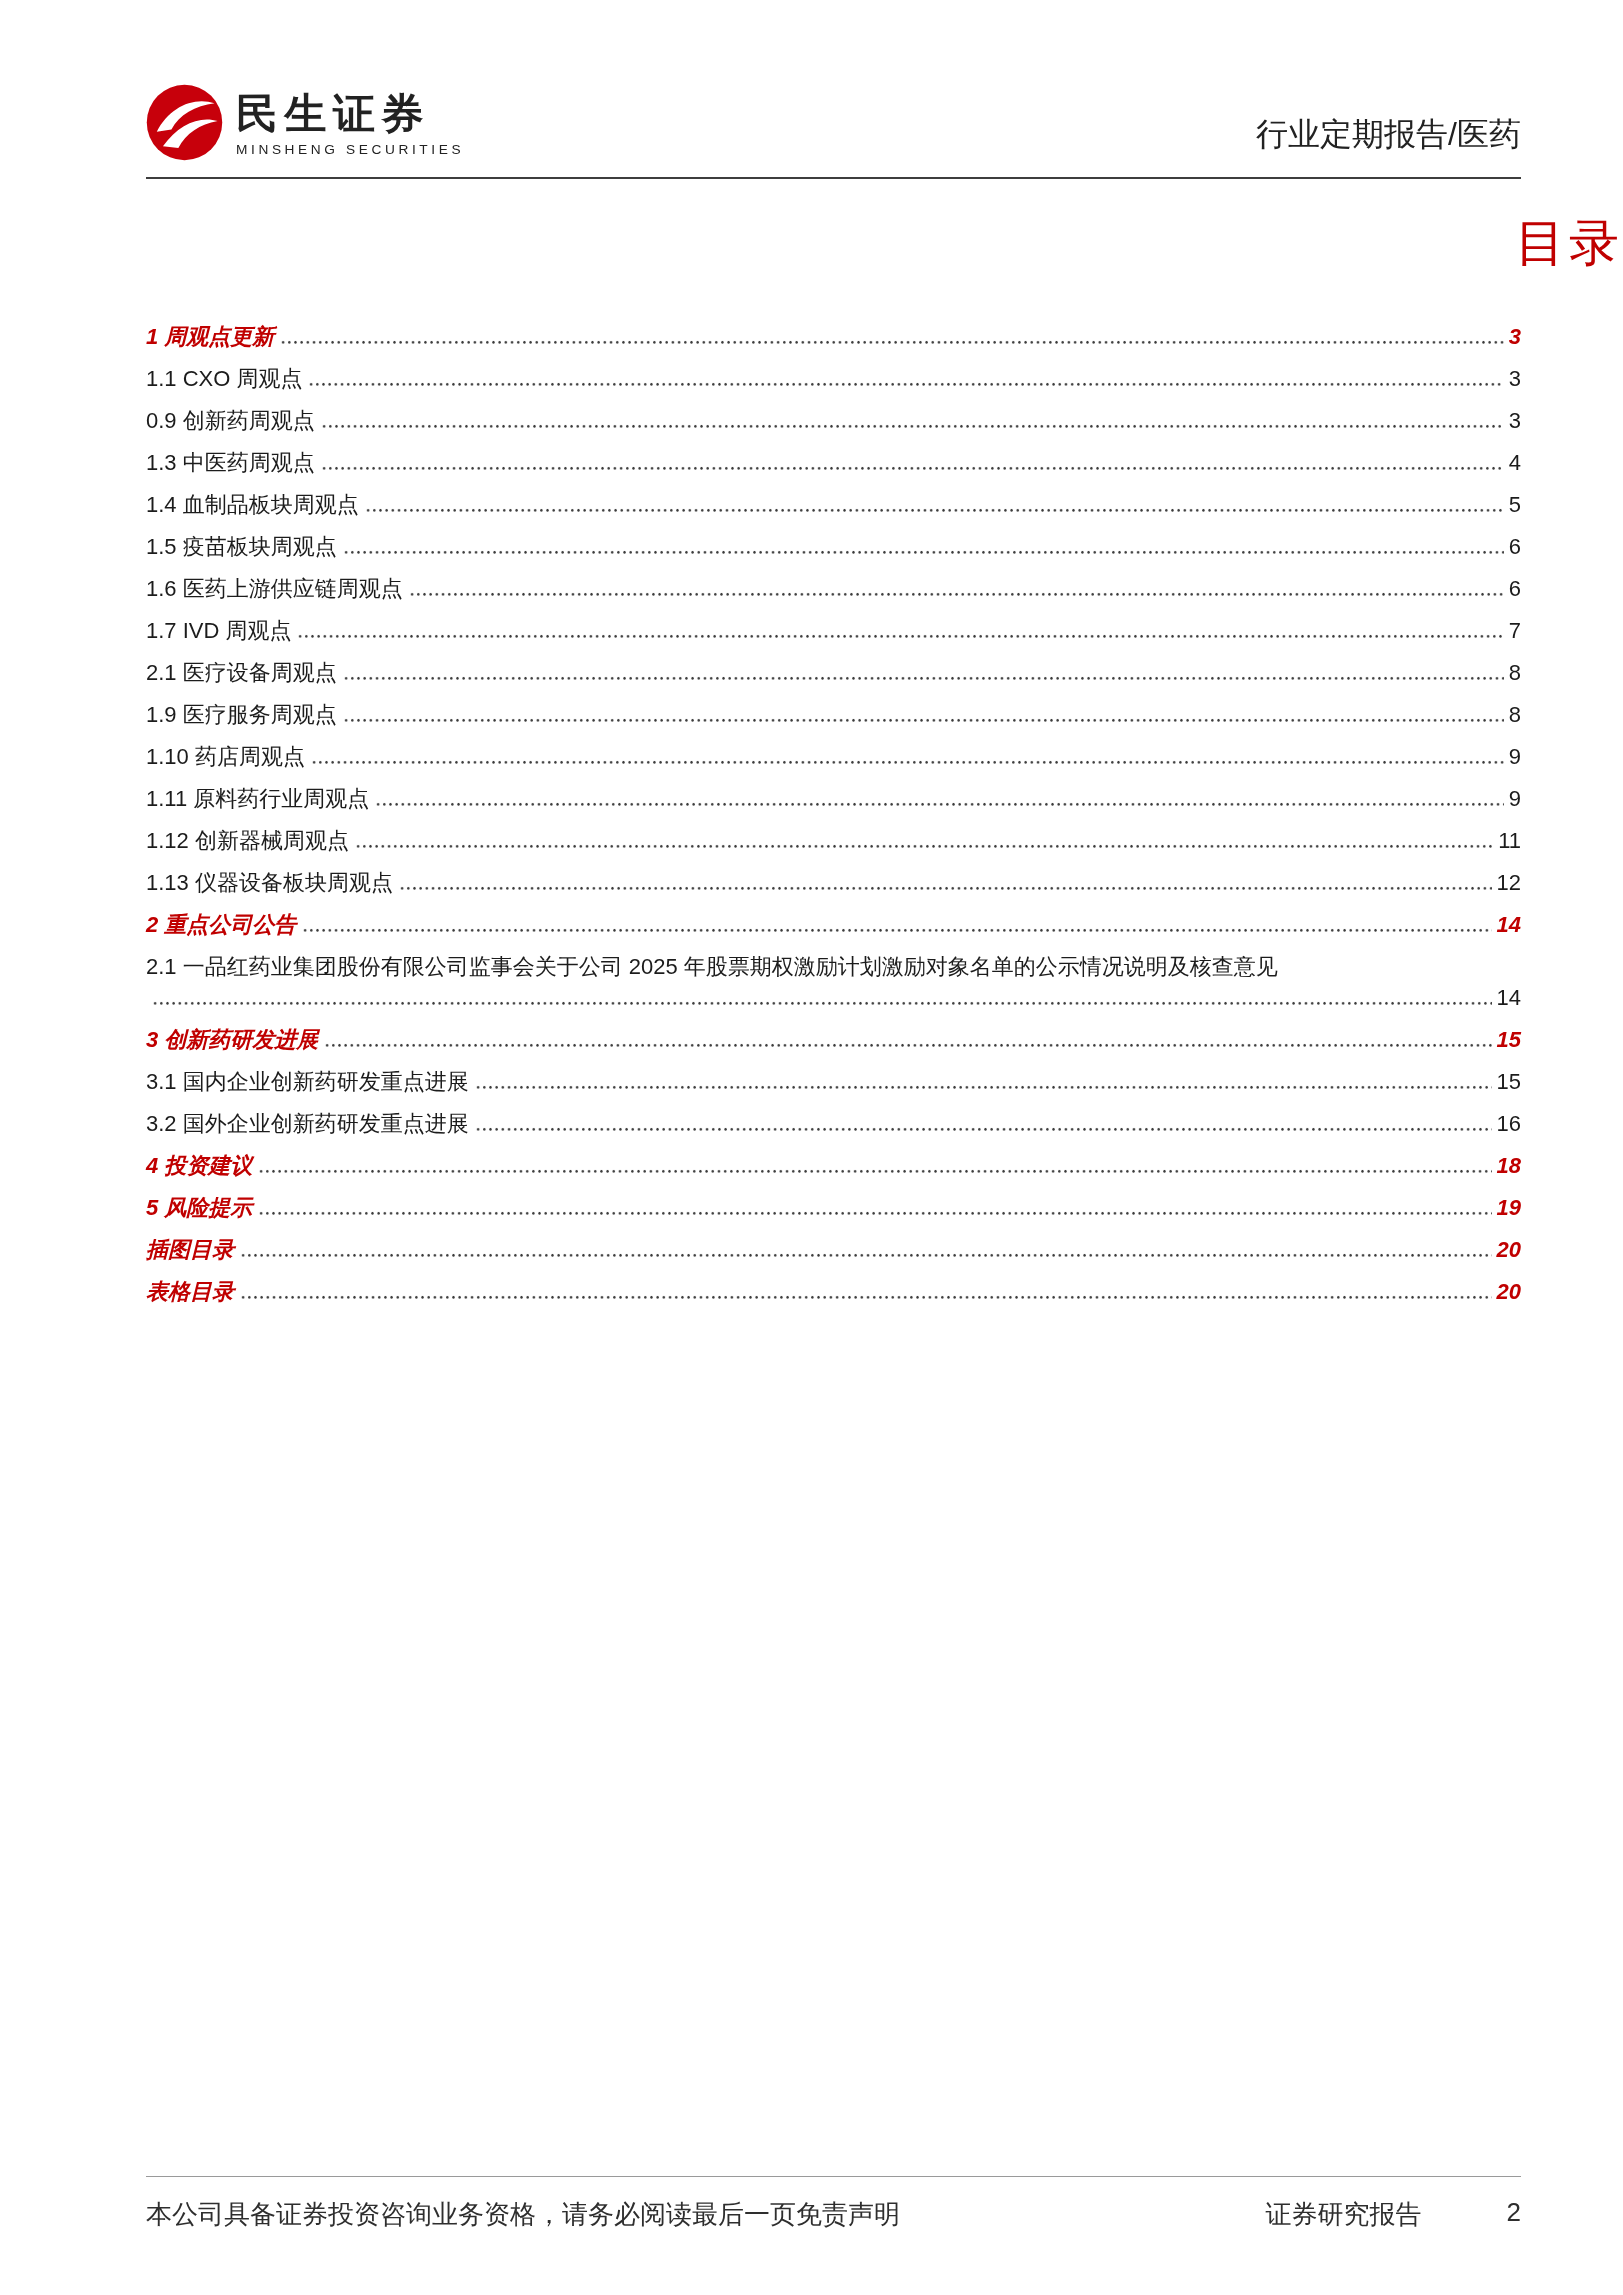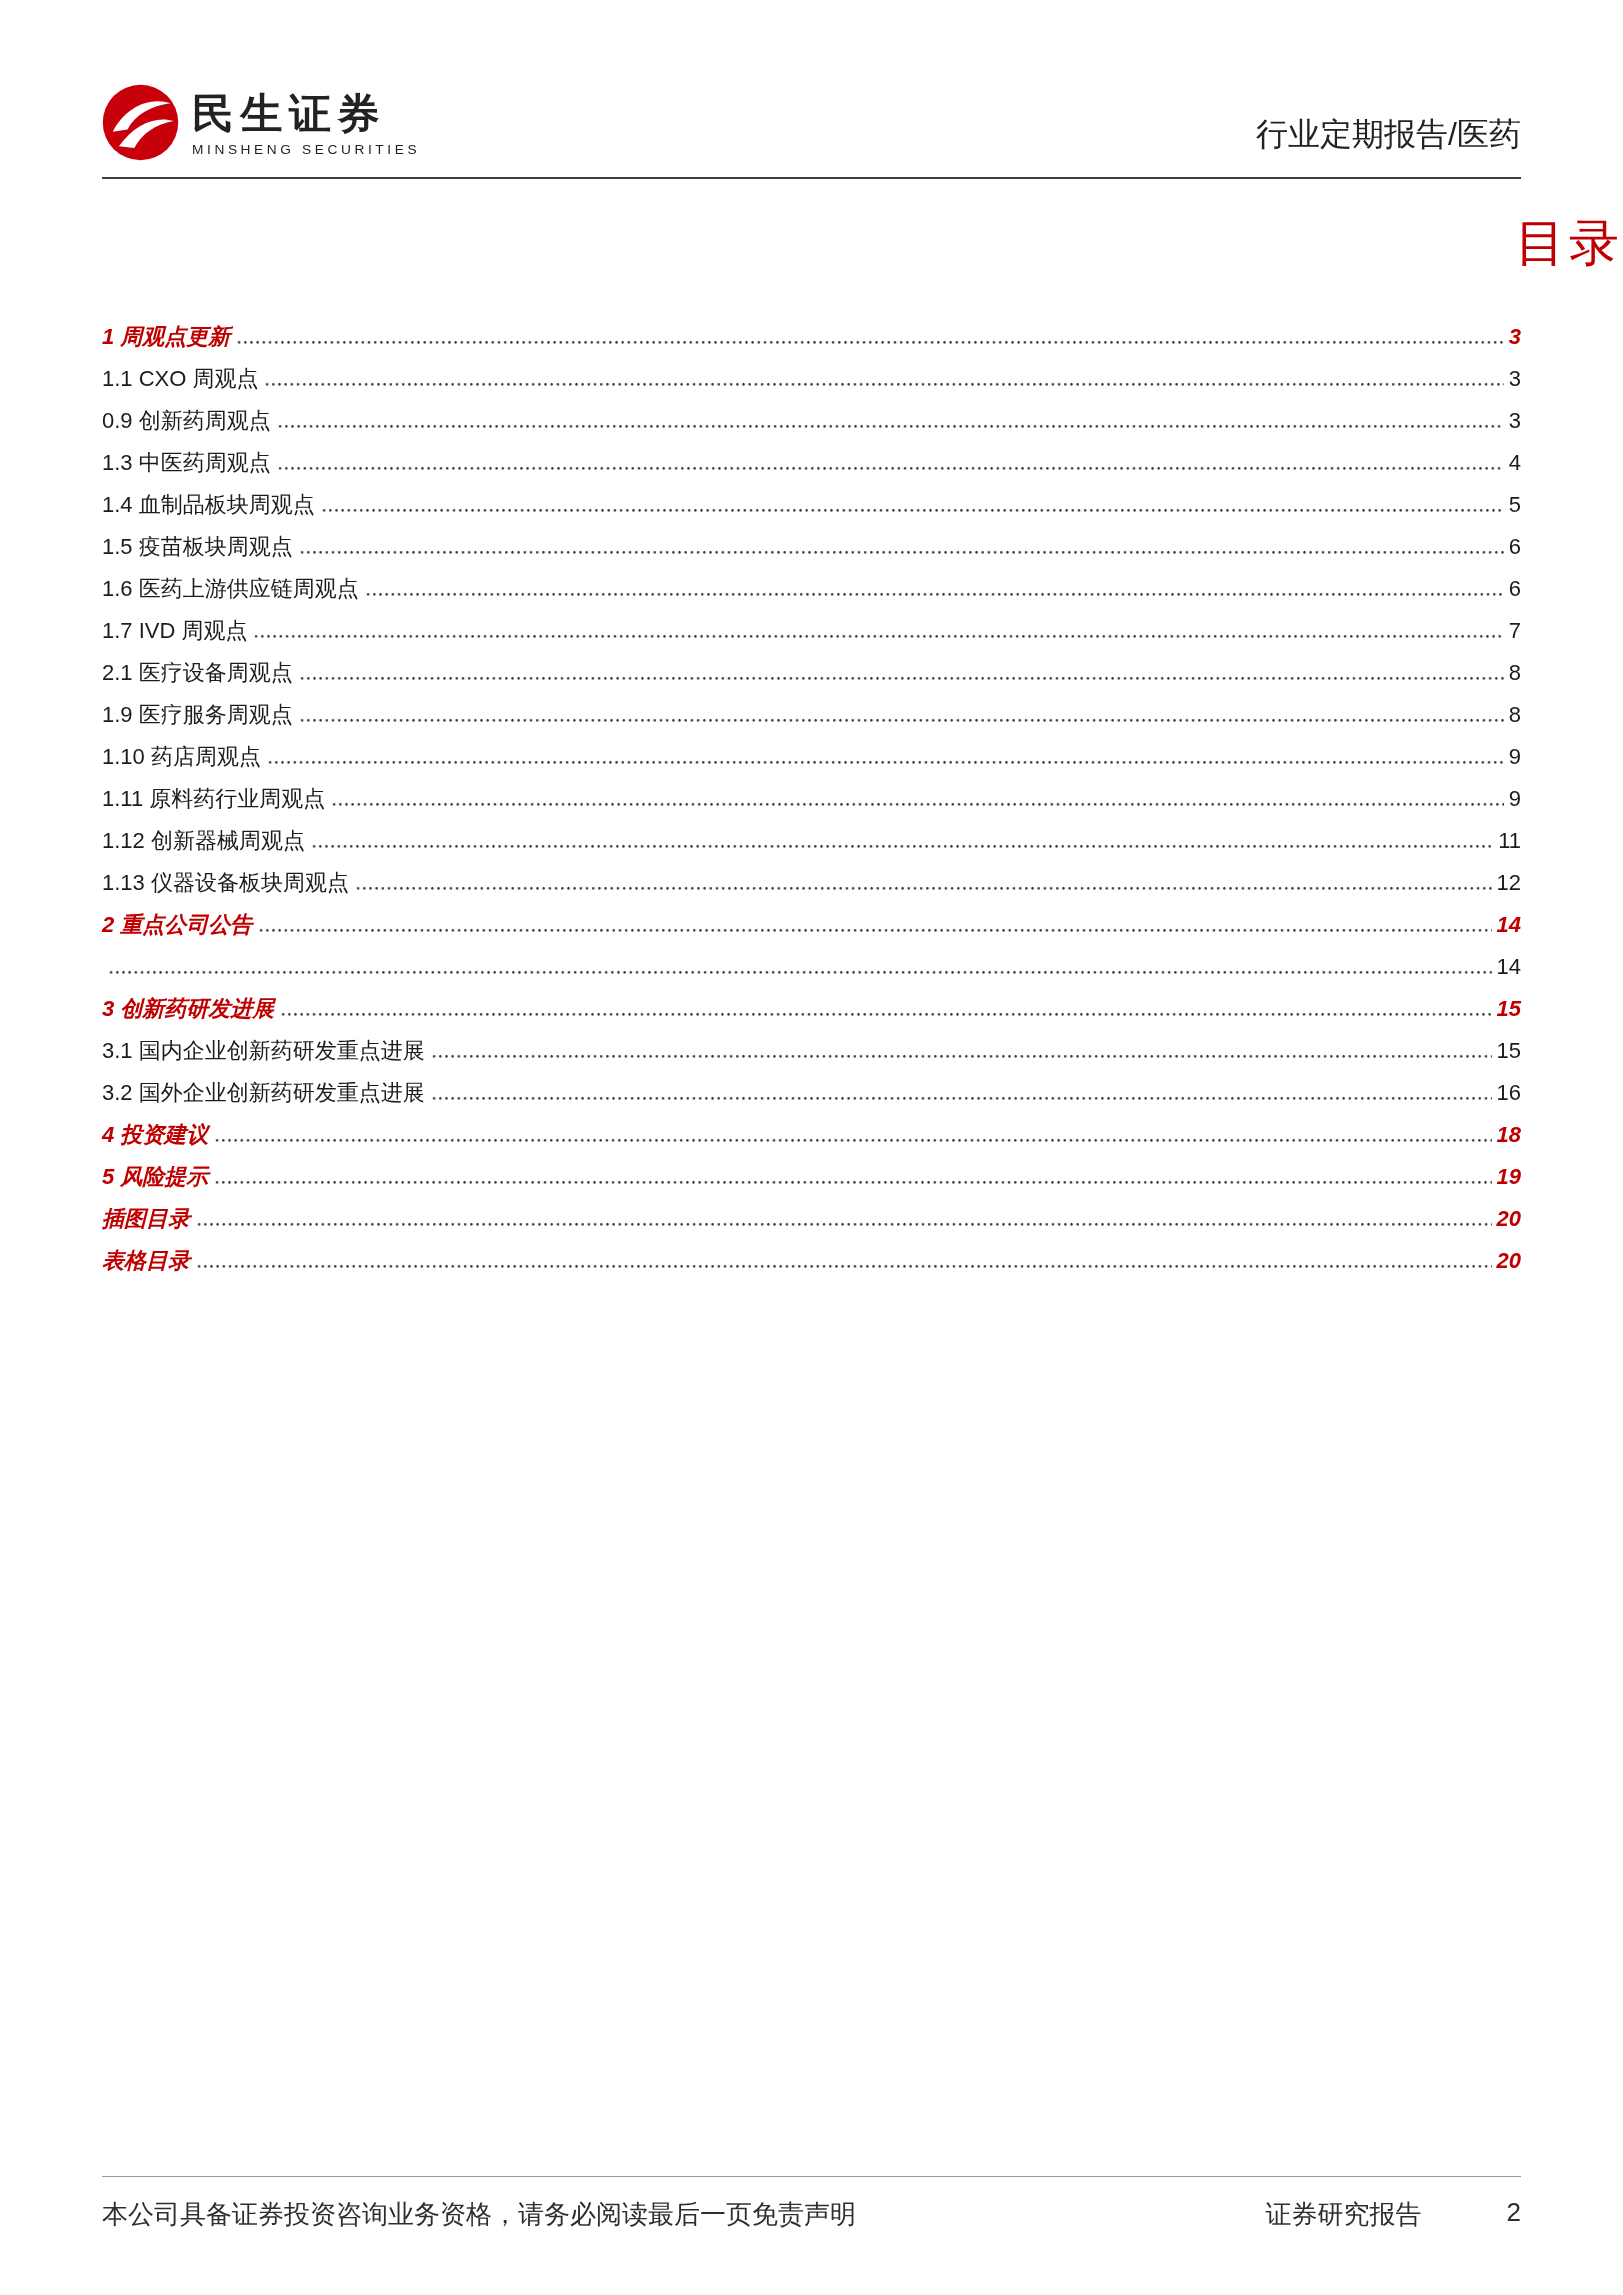--- a/index.html
+++ b/index.html
@@ -17,20 +17,21 @@
   }
   .page {
     position: relative;
     width: 1623px;
     height: 2295px;
     margin: 0 auto;
     background: #ffffff;
     display: flex;
     flex-direction: column;
     overflow: hidden;
+    padding-left: 44px;
   }
 
   
   .header {
     margin: 84px 102px 0 102px;
     display: flex;
     justify-content: space-between;
     align-items: flex-end;
     border-bottom: 2px solid #3d3d3d;
     padding-bottom: 14.4px;
@@ -222,20 +223,21 @@
     </div>
 
 
     <div class="toc-row level-1">
       <span class="toc-label">2 重点公司公告</span>
       <span class="toc-leader"></span>
       <span class="toc-page">14</span>
     </div>
 
     <div class="toc-row level-2">
+      <span class="toc-label">2.1 一品红药业集团股份有限公司监事会关于公司 2025 年股票期权激励计划激励对象名单的公示情况说明及核查意见</span>
       <span class="toc-leader"></span>
       <span class="toc-page">14</span>
     </div>
 
     <div class="toc-row level-1">
       <span class="toc-label">3 创新药研发进展</span>
       <span class="toc-leader"></span>
       <span class="toc-page">15</span>
     </div>
 

